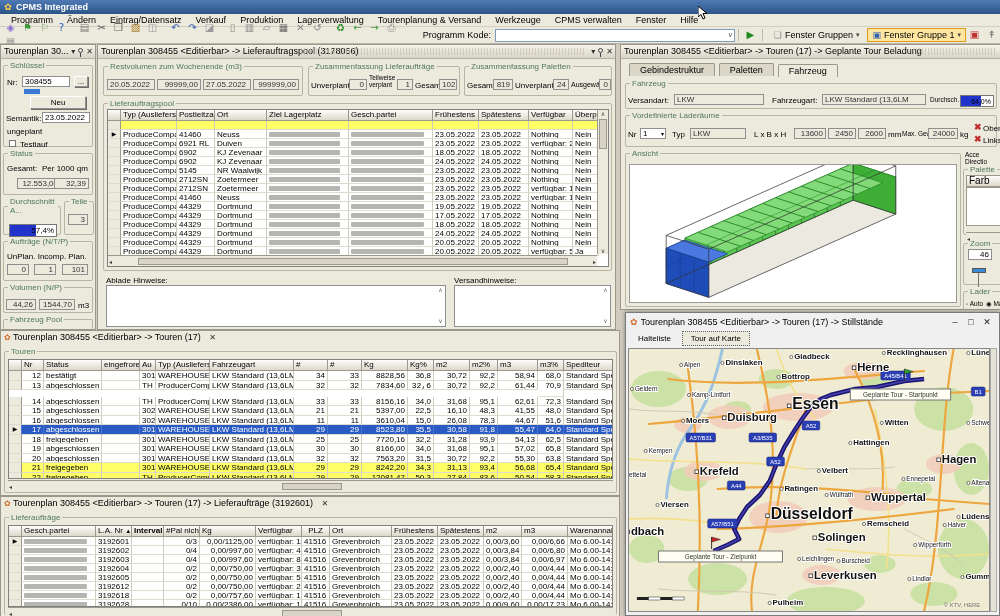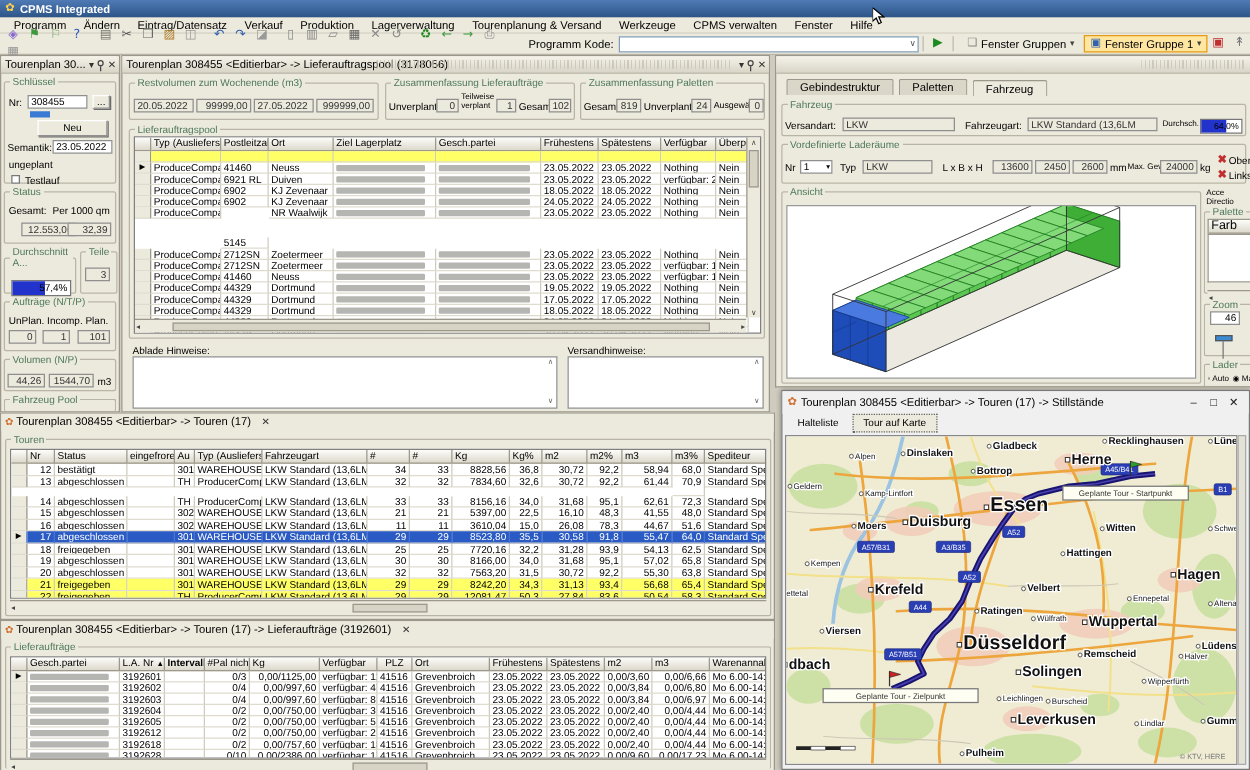--- a/index.html
+++ b/index.html
@@ -318,21 +318,21 @@
         <div class="g-cell" style="width: 82px; height: 9px; line-height: 9px;"><span class="redact"></span></div>
         <div class="g-cell" style="width: 84px; height: 9px; line-height: 9px;"><span class="redact"></span></div>
         <div class="g-cell" style="width: 46px; height: 9px; line-height: 9px;">24.05.2022</div>
         <div class="g-cell" style="width: 50px; height: 9px; line-height: 9px;">24.05.2022</div>
         <div class="g-cell" style="width: 44px; height: 9px; line-height: 9px;">Nothing</div>
         <div class="g-cell" style="width: 26px; height: 9px; line-height: 9px;">Nein</div>
       </div>
       <div class="g-row">
         <div class="g-cell sel0" style="width: 13px; height: 9px; line-height: 9px;"></div>
         <div class="g-cell" style="width: 56px; height: 9px; line-height: 9px;">ProduceCompany</div>
-        <div class="g-cell" style="width: 38px; height: 9px; line-height: 9px; margin-top: 24px;">5145</div>
+        <div class="g-cell" style="width: 38px; height: 9px; line-height: 9px;">5145</div>
         <div class="g-cell" style="width: 52px; height: 9px; line-height: 9px;">NR Waalwijk</div>
         <div class="g-cell" style="width: 82px; height: 9px; line-height: 9px;"><span class="redact"></span></div>
         <div class="g-cell" style="width: 84px; height: 9px; line-height: 9px;"><span class="redact"></span></div>
         <div class="g-cell" style="width: 46px; height: 9px; line-height: 9px;">23.05.2022</div>
         <div class="g-cell" style="width: 50px; height: 9px; line-height: 9px;">23.05.2022</div>
         <div class="g-cell" style="width: 44px; height: 9px; line-height: 9px;">Nothing</div>
         <div class="g-cell" style="width: 26px; height: 9px; line-height: 9px;">Nein</div>
       </div>
       <div class="g-row">
         <div class="g-cell sel0" style="width: 13px; height: 9px; line-height: 9px;"></div>
@@ -456,20 +456,21 @@
   </div>
   <span class="lbl abs" style="left:356px;top:231px">Versandhinweise:</span>
   <div class="hintbox" style="left:356px;top:240px;width:157px;height:42px">
     <span class="sa" style="top:1px">∧</span>
       <span class="sa" style="bottom:1px">∨</span>
   </div>
 </div>
 
 <div class="panel abs" style="left:620px;top:44px;width:380px;height:266px;border-right:none">
   <div class="panel-head">
+    <span>Tourenplan 308455 &lt;Editierbar&gt;  -&gt; Touren (17) -&gt; Geplante Tour Beladung</span>
     <span class="dots" style="right:4px;width:22%"></span>
   </div>
   <div class="abs" style="left:8px;top:18px">
     <span class="tab">Gebindestruktur</span>
     <span class="tab">Paletten</span>
     <span class="tab active">Fahrzeug</span>
   </div>
   <fieldset style="left:4px;top:34px;width:372px;height:30px">
     <legend>Fahrzeug</legend>
     <span class="lbl abs" style="left:2px;top:8px">Versandart:</span>
@@ -645,21 +646,21 @@
         <div class="g-cell sel0" style="width: 13px; height: 9.5px; line-height: 9.5px;"></div>
         <div class="g-cell num" style="width: 22px; height: 9.5px; line-height: 9.5px;">13</div>
         <div class="g-cell" style="width: 58px; height: 9.5px; line-height: 9.5px;">abgeschlossen</div>
         <div class="g-cell" style="width: 38px; height: 9.5px; line-height: 9.5px;"></div>
         <div class="g-cell" style="width: 16px; height: 9.5px; line-height: 9.5px;">TH</div>
         <div class="g-cell" style="width: 54px; height: 9.5px; line-height: 9.5px;">ProducerCompany</div>
         <div class="g-cell" style="width: 84px; height: 9.5px; line-height: 9.5px;">LKW Standard (13,6LM)</div>
         <div class="g-cell num" style="width: 34px; height: 9.5px; line-height: 9.5px;">32</div>
         <div class="g-cell num" style="width: 34px; height: 9.5px; line-height: 9.5px;">32</div>
         <div class="g-cell num" style="width: 46px; height: 9.5px; line-height: 9.5px;">7834,60</div>
-        <div class="g-cell num" style="width: 26px; height: 9.5px; line-height: 9.5px;">32,6</div>
+        <div class="g-cell num" style="width: 26px; height: 9.5px; line-height: 9.5px; font-family: Liberation Mono, monospace;">32,6</div>
         <div class="g-cell num" style="width: 36px; height: 9.5px; line-height: 9.5px;">30,72</div>
         <div class="g-cell num" style="width: 28px; height: 9.5px; line-height: 9.5px;">92,2</div>
         <div class="g-cell num" style="width: 40px; height: 9.5px; line-height: 9.5px;">61,44</div>
         <div class="g-cell num" style="width: 26px; height: 16px; line-height: 9.5px;">70,9</div>
         <div class="g-cell" style="width: 52px; height: 9.5px; line-height: 9.5px;">Standard Spe</div>
       </div>
       <div class="g-row">
         <div class="g-cell sel0" style="width: 13px; height: 9.5px; line-height: 9.5px;"></div>
         <div class="g-cell num" style="width: 22px; height: 9.5px; line-height: 9.5px;">14</div>
         <div class="g-cell" style="width: 58px; height: 9.5px; line-height: 9.5px;">abgeschlossen</div>

